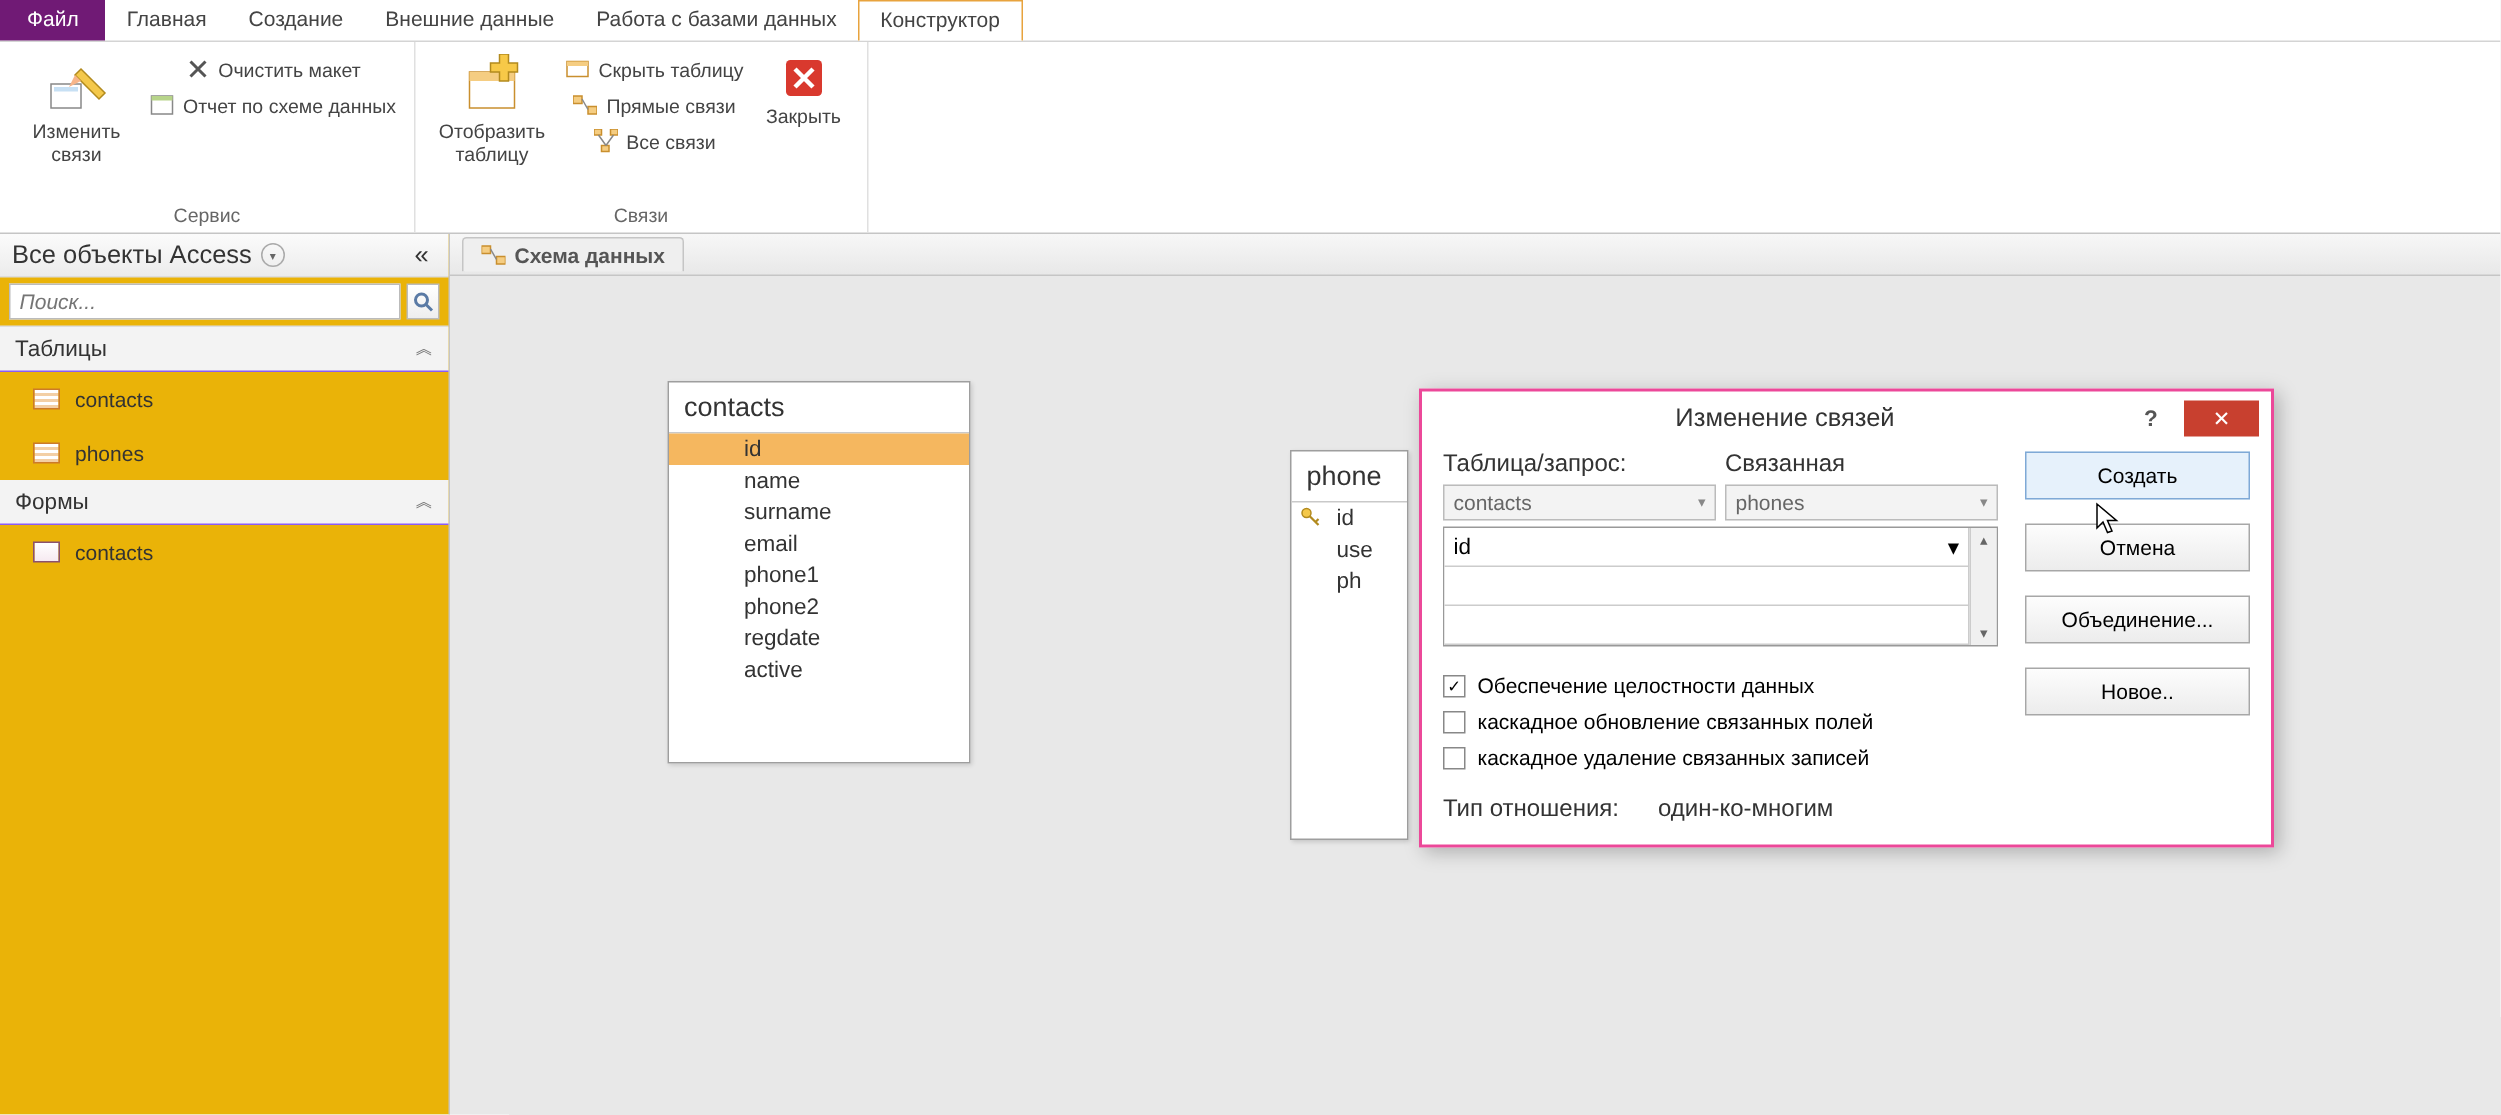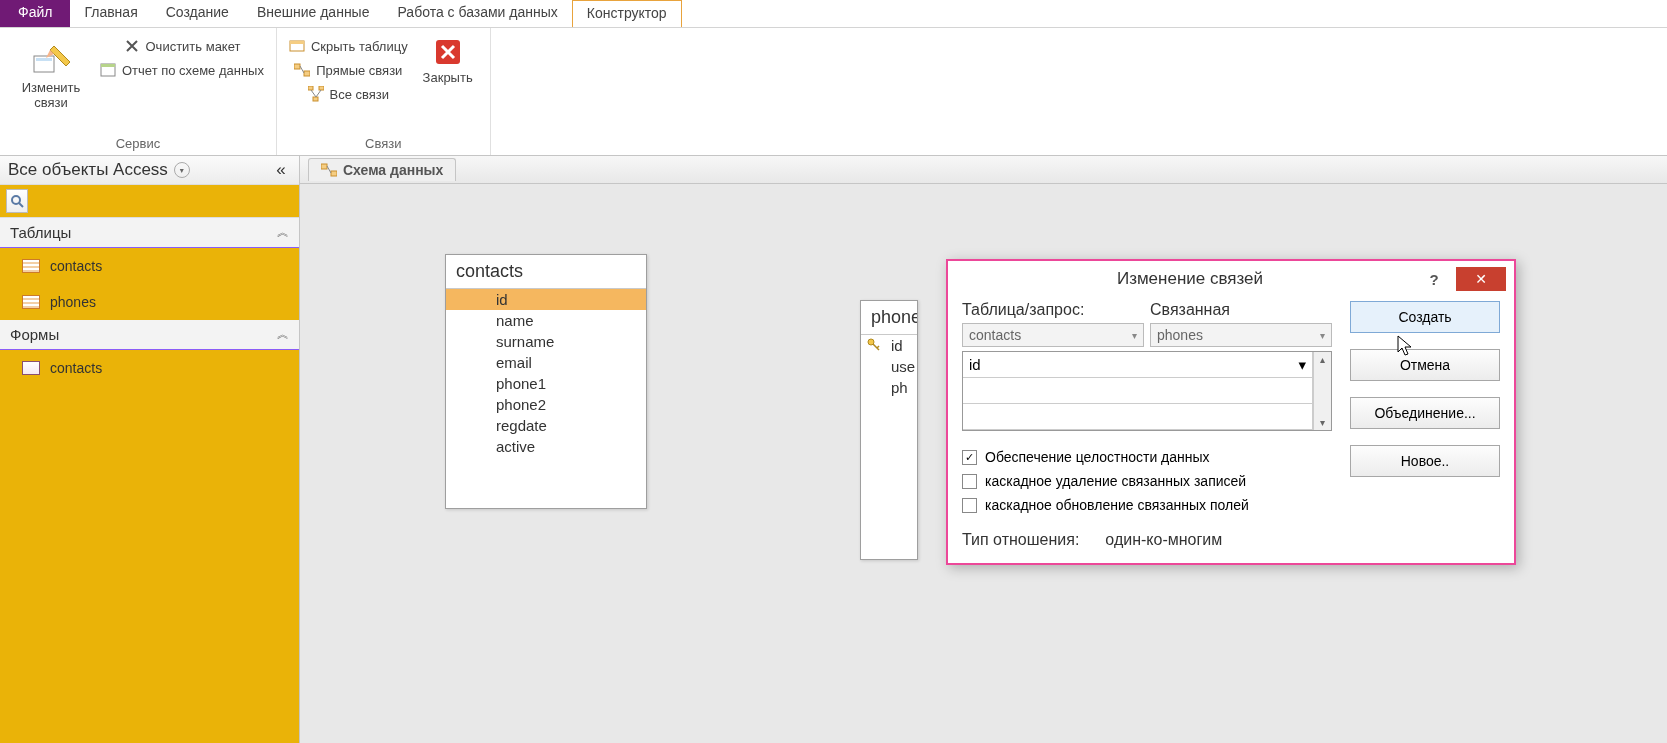--- a/index.html
+++ b/index.html
@@ -41,21 +41,21 @@
   .doc-tab { position:absolute; top:0; left:0; right:0; height:28px; background: linear-gradient(#f7f7f7,#e8e8e8); border-bottom:1px solid #c5c5c5; display:flex; align-items:center; padding-left:8px;}
   .doc-tab-item { display:flex; align-items:center; gap:6px; background:#efefef; border:1px solid #c5c5c5; border-bottom:none; padding:3px 12px; font-size:14px; color:#555; font-weight:bold; border-top-left-radius:3px; border-top-right-radius:3px;}
   .doc-tab .tb-icon{width:16px;height:14px;}
 
   .canvas { position:absolute; top:28px; left:0; right:0; bottom:0; }
 
   .tblbox { position:absolute; background:#fff; border:1px solid #9e9e9e; box-shadow:1px 1px 3px rgba(0,0,0,.15); width:202px; }
   .tblbox-title { padding:6px 10px; font-size:18px; color:#333; border-bottom:1px solid #c9c9c9;}
   .tblbox-row { padding:2px 10px 2px 50px; font-size:15px; color:#333;}
   .tblbox-row.pk { background:#f5b75f; position:relative;}
-  .tblbox2 { width:58px; overflow:hidden;}
+  .tblbox2 { width:79px; overflow:hidden;}
   .tblbox2 .tblbox-row{ padding-left:30px; position:relative;}
 
   
   .dialog { position:absolute; background:#fff; border:2px solid #ec4899; box-shadow:3px 3px 12px rgba(0,0,0,.25);margin-left:16px;}
   .dialog-title { display:flex; align-items:center; padding:6px 8px 10px 8px;}
   .dialog-title-text { flex:1; text-align:center; font-size:17px; color:#333;}
   .dialog-close { width:50px; height:24px; background:#c8402f; color:#fff; display:flex; align-items:center; justify-content:center; font-size:14px; cursor:pointer;}
   .dialog-help { width:20px; text-align:center; font-weight:bold; color:#555; cursor:pointer; font-size:15px; margin-right:12px;}
   .dialog-body { padding: 0 14px 14px 14px; display:flex; gap:18px;}
   .dlg-left { flex:1; }
@@ -123,20 +123,30 @@
           </span>
           <span>Отчет по схеме данных</span>
         </div>
       </div>
     </div>
     <div class="ribbon-group-label">Сервис</div>
   </div>
 
   <div class="ribbon-group">
     <div class="ribbon-group-body">
+      <div class="rbtn-large">
+        <span class="icon">
+          <svg viewBox="0 0 42 42">
+              <rect x="6" y="12" width="30" height="24" fill="#fff" stroke="#c98f2e"></rect>
+              <rect x="6" y="12" width="30" height="6" fill="#f5cd82"></rect>
+              <path d="M28 2 L34 2 L34 -4 L40 -4 L40 2 L46 2 L46 8 L40 8 L40 14 L34 14 L34 8 L28 8 Z" transform="translate(-8,4)" fill="#f7c948" stroke="#b28a1e"></path>
+            </svg>
+        </span>
+        <span>Отобразить таблицу</span>
+      </div>
       <div class="col">
         <div class="rbtn-small">
           <span class="ic16">
               <svg viewBox="0 0 16 16">
                 <rect x="1" y="3" width="14" height="10" fill="#fff" stroke="#c98f2e"></rect>
                 <rect x="1" y="3" width="14" height="3" fill="#f5cd82"></rect>
               </svg>
             </span>
           <span>Скрыть таблицу</span>
         </div>
@@ -178,20 +188,21 @@
 
 <div class="main">
 
   <div class="sidebar">
     <div class="sidebar-header">
       <span>Все объекты Access</span>
       <span class="dropcircle">▾</span>
       <span class="shutter">«</span>
     </div>
     <div class="search-row">
+      <input placeholder="Поиск..." style="">
       <div class="search-btn">
         <svg width="14" height="14" viewBox="0 0 14 14">
             <circle cx="6" cy="6" r="4" fill="none" stroke="#5a7aa5" stroke-width="2"></circle>
             <path d="M9 9 L13 13" stroke="#5a7aa5" stroke-width="2"></path>
           </svg>
       </div>
     </div>
     <div class="section-head">
       <span>Таблицы</span>
       <span class="collapse-chev">︽</span>
@@ -294,25 +305,25 @@
                 </div>
             </div>
 
             <div style="margin-top:14px">
               <div class="chk">
                 <span class="chk-box">✓</span>
                 <span>Обеспечение целостности данных</span>
               </div>
               <div class="chk">
                 <span class="chk-box"></span>
-                <span>каскадное удаление связанных записей</span>
+                <span>каскадное обновление связанных полей</span>
               </div>
               <div class="chk">
                 <span class="chk-box"></span>
-                <span>каскадное обновление связанных полей</span>
+                <span>каскадное удаление связанных записей</span>
               </div>
             </div>
 
             <div class="below">
               <span class="dlg-label">Тип отношения:</span>
               <span class="dlg-label">один-ко-многим</span>
             </div>
           </div>
 
           <div class="dlg-buttons">

